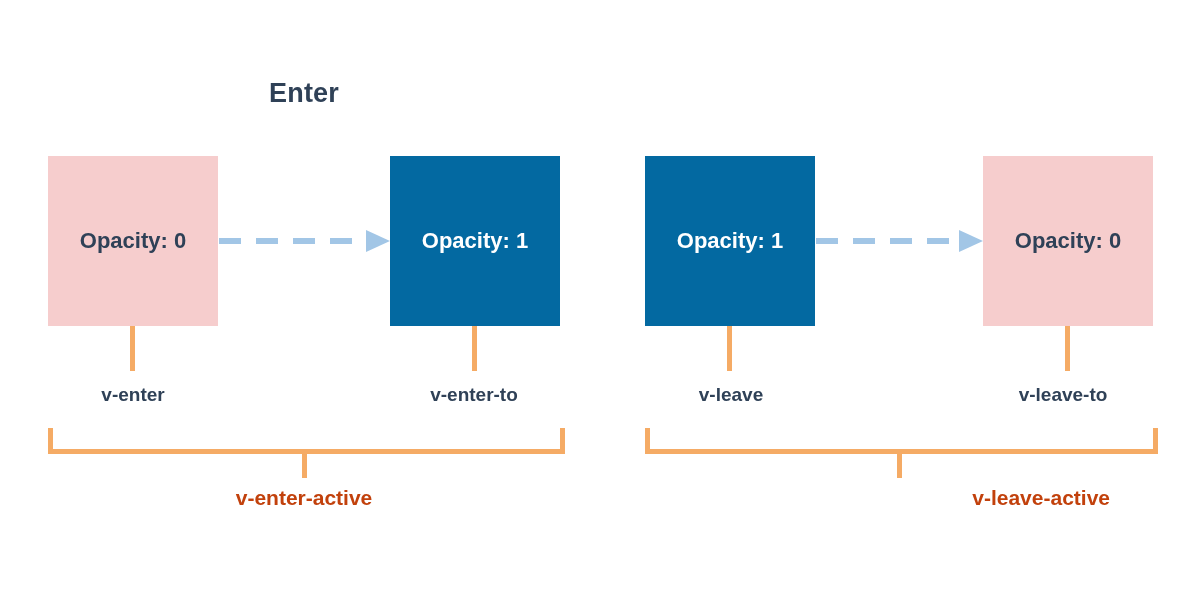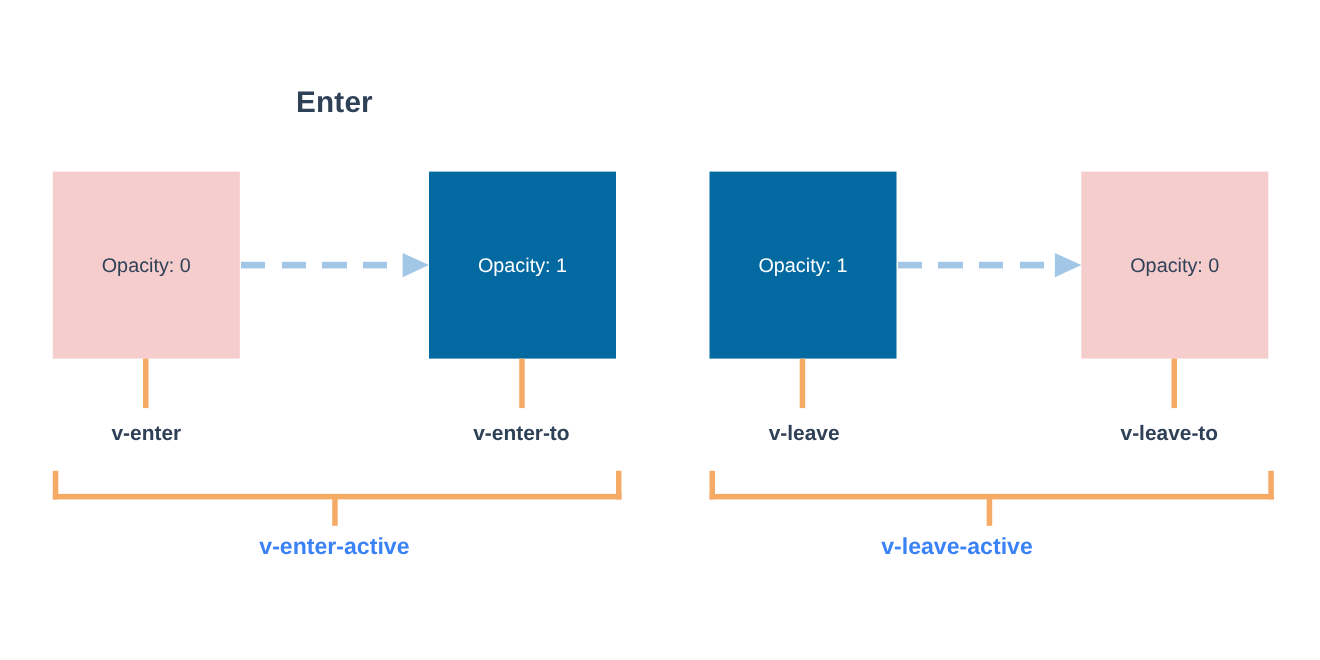--- a/index.html
+++ b/index.html
@@ -41,23 +41,23 @@
     position: absolute;
     top: 156px;
     width: 170px;
     height: 170px;
     display: flex;
     align-items: center;
     justify-content: center;
     box-sizing: border-box;
   }
   .box span {
-    font-size: 18px;
+    font-size: 22px;
     line-height: 26px;
-    font-weight: normal;
+    font-weight: bold;
   }
   .box.faded {
     background: #f6cdcd;
   }
   .box.faded span { color: #2f4157; }
   .box.solid {
     background: #0369a1;
   }
   .box.solid span { color: #ffffff; }
 
@@ -153,24 +153,24 @@
 
   
   .active-label {
     position: absolute;
     top: 484px;
     width: 420px;
     text-align: center;
     font-size: 21px;
     line-height: 28px;
     font-weight: bold;
-    color: #3b82f6;
+    color: #c2410c;
   }
   .active-label.a1 { left: 94px;  }
-  .active-label.a2 { left: 660px; }
+  .active-label.a2 { left: 690px; text-align: right; }
 </style>
 </head>
 <body>
 
 <div class="canvas">
 
   <div class="section-title enter">Enter</div>
 
   <div class="box faded enter-from">
     <span>Opacity: 0</span>

